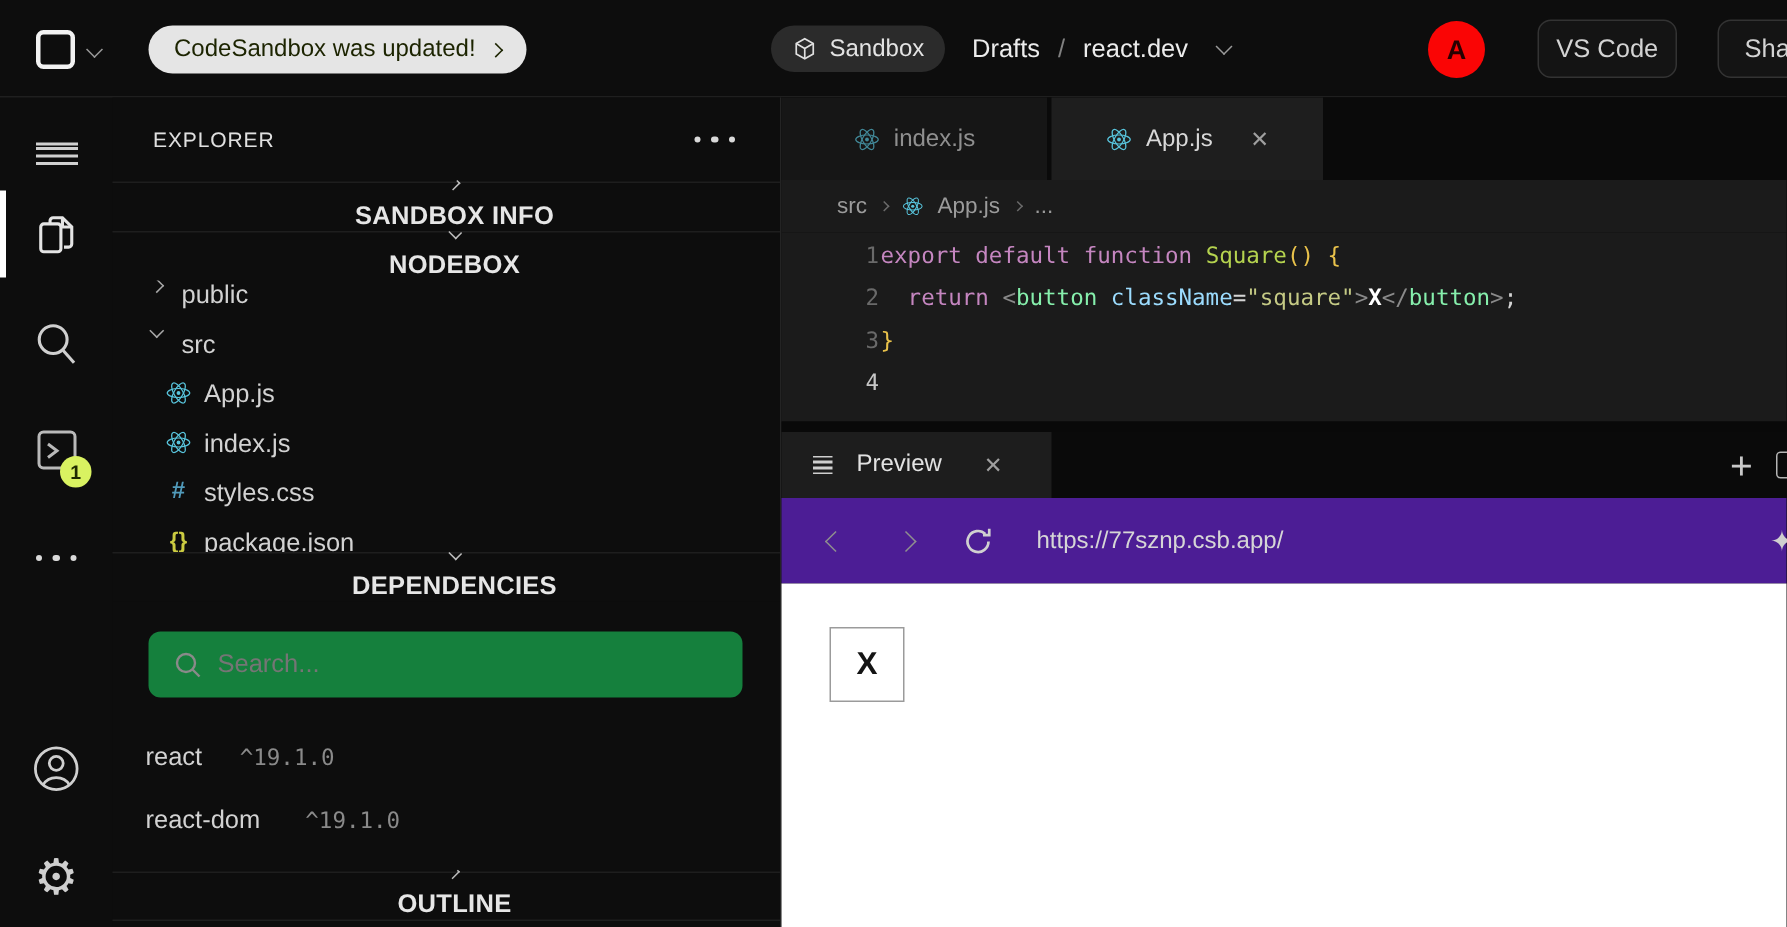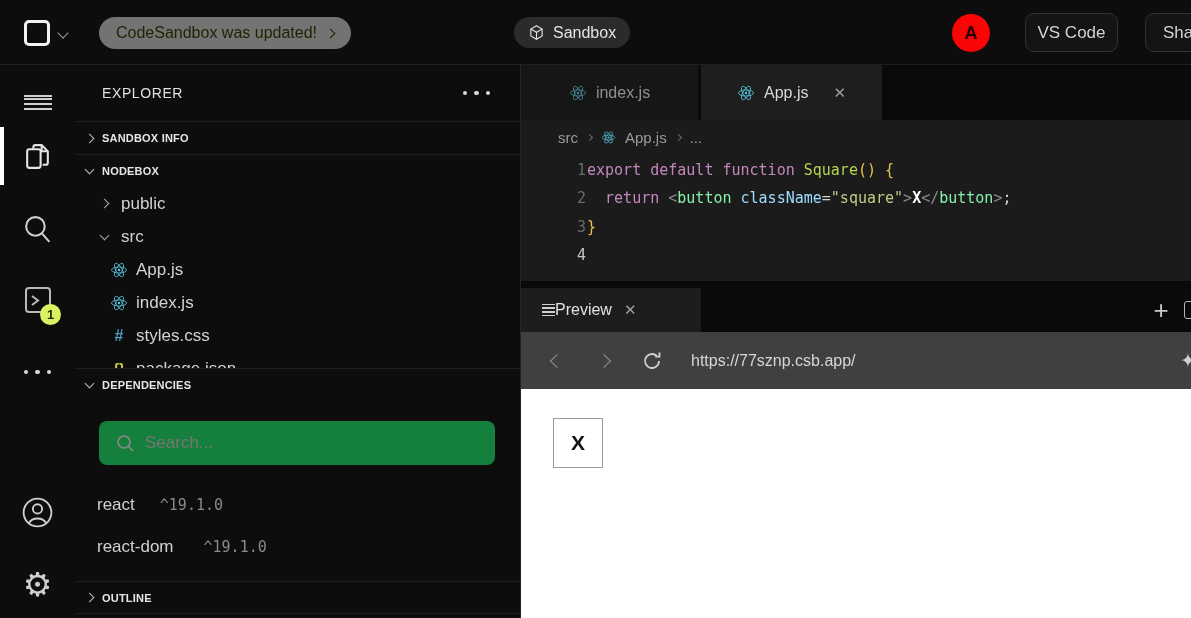--- a/index.html
+++ b/index.html
@@ -13,21 +13,21 @@
     background:#0d0d0d; border-bottom:1px solid #1f1f1f; }
   #logo { left:24px; top:20px; width:26px; height:26px; border:3px solid #f2f2f2;
     border-radius:5px; cursor:pointer; }
   .chev { display:inline-block; width:8px; height:8px;
     border-right:1.7px solid currentColor; border-bottom:1.7px solid currentColor; }
   .chev.down { transform:rotate(45deg); }
   .chev.right { transform:rotate(-45deg); }
   .chev.left { transform:rotate(135deg); }
   #logo-chev { left:59px; top:29px; color:#9a9a9a; }
   #update-pill { left:99px; top:17px; height:32px; border-radius:16px;
-    background:#737373; color:#1c2400; padding:0 17px; gap:10px; font-size:16px;
+    background:#e5e5e5; color:#1c2400; padding:0 17px; gap:10px; font-size:16px;
     font-weight:500; cursor:pointer; }
   #update-pill .chev { width:7px; height:7px; margin-top:1px; }
   #sandbox-badge { left:514px; top:17px; height:31px; border-radius:16px;
     background:#2b2b2b; padding:0 14px; gap:8px; color:#e3e3e3; font-size:16px;
     cursor:pointer; }
   #proj-crumb { left:648px; top:0; height:65px; gap:8px; font-size:17px;
     color:#ececec; cursor:pointer; }
   #proj-crumb .sep { color:#808080; padding:0 4px; }
   #proj-crumb .chev { color:#9a9a9a; margin-left:12px; margin-top:-3px; }
   #avatar { left:952px; top:14px; width:38px; height:38px; border-radius:50%;
@@ -52,27 +52,27 @@
   .dots3 i { width:4.5px; height:4.5px; border-radius:50%; background:#d9d9d9; }
   .gear-glyph { font-size:33px; color:#cfcfcf; line-height:1; }
 
   
   #sidebar { position:absolute; left:75px; top:65px; width:446px; height:553px;
     background:#0d0d0d; border-right:1px solid #1f1f1f; }
   #explorer-row { left:0; top:0; width:100%; height:56px; }
   #explorer-title { margin-left:27px; font-size:14px; letter-spacing:.6px; color:#e0e0e0; }
   #explorer-more { position:absolute; right:30px; cursor:pointer; }
   .sect { position:absolute; left:0; width:100%; height:33px; border-top:1px solid #1e1e1e;
-    padding-left:11px; gap:9px; color:#e6e6e6; font-size:11px; font-weight:600;
-    letter-spacing:.2px; cursor:pointer; }
+    padding-left:11px; gap:9px; color:#e6e6e6; font-size:17px; font-weight:600;
+    letter-spacing:.2px; cursor:pointer;flex-direction:column; }
   .sect .chev { width:7px; height:7px; color:#bdbdbd; }
   .sect .chev.right { margin-top:0; }
   .sect .chev.down { margin-top:-3px; }
   #tree { left:0; top:122px; width:100%; height:181px; overflow:hidden; }
-  .trow { height:33px; display:flex; align-items:center; color:#d2d2d2; font-size:17px;
+  .trow { height:33px; display:flex; align-items:flex-start; color:#d2d2d2; font-size:17px;
     cursor:pointer; }
   .trow .chev { width:7px; height:7px; color:#a8a8a8; margin-left:26px; margin-right:13px; }
   .trow .chev.down { margin-top:-3px; }
   .trow .ficon { width:18px; margin-left:35px; margin-right:8px; display:flex;
     justify-content:center; }
   .css-glyph { color:#519aba; font-weight:bold; font-size:16px; }
   .json-glyph { color:#cbcb41; font-weight:bold; font-size:15px; }
   #dep-search { left:24px; top:356px; width:396px; height:44px; background:#15803d;
     border-radius:8px; padding-left:16px; gap:10px; }
   #dep-search input { background:transparent; border:none; outline:none; color:#cfcfcf;
@@ -104,28 +104,28 @@
   #code-lines { margin-left:1px; padding-top:1px; }
   .cl { height:28.4px; line-height:28.4px; font-size:15px; white-space:pre;
     font-family:"DejaVu Sans Mono",monospace; }
   .tk-kw{color:#c586c0} .tk-fn{color:#b5d34f} .tk-br{color:#e9c24b}
   .tk-pu{color:#8a8a8a} .tk-tag{color:#86efac} .tk-attr{color:#9cdcfe}
   .tk-op{color:#d4d4d4} .tk-str{color:#c5ca85} .tk-x{color:#fff;font-weight:bold}
   .tk-pl{color:#d4d4d4}
   #pdivider { left:0; top:216px; width:100%; height:7px; background:#090909; }
   #ptabbar { left:0; top:223px; width:100%; height:44px; background:#0a0a0a; }
   #ptab { position:absolute; left:0; top:0; width:180px; height:44px; background:#1d1d1d;
-    padding-left:21px; gap:0; color:#e2e2e2; font-size:16px; cursor:pointer; }
+    padding-left:21px; gap:16px; color:#e2e2e2; font-size:16px; cursor:pointer; }
   .listicon div { width:13px; height:1.5px; background:#cfcfcf; margin:2.2px 0; }
   #ptab .tab-close { margin-left:12px; }
   #ptab-plus { position:absolute; left:618px; top:0; width:44px; height:44px;
     justify-content:center; color:#c8c8c8; font-size:26px; font-weight:300; cursor:pointer; }
   #ptab-win { position:absolute; left:663px; top:13px; width:16px; height:18px;
     border:1.6px solid #b5b5b5; border-radius:3px; cursor:pointer; }
-  #pnavbar { left:0; top:267px; width:100%; height:57px; background:#404040; }
+  #pnavbar { left:0; top:267px; width:100%; height:57px; background:#4c1d95; }
   .navbtn { position:absolute; top:0; height:57px; width:30px; justify-content:center;
     color:#8f8f8f; cursor:pointer; }
   .navbtn .chev { width:10px; height:10px; }
   #nav-url { position:absolute; left:170px; top:0; height:57px; display:flex;
     align-items:center; color:#d6d6d6; font-size:16px; cursor:text; }
   #nav-sparkle { position:absolute; right:-5px; top:17px; color:#cfcfcf; font-size:19px;
     cursor:pointer; }
   #pcontent { left:0; top:324px; width:100%; height:229px; background:#fff; }
   #square-btn { position:absolute; left:32px; top:29px; width:50px; height:50px;
     background:#fff; border:1px solid #9b9b9b; color:#141414; font-size:21px;
@@ -145,20 +145,26 @@
   </div>
 
   <div id="sandbox-badge" class="abs flex">
     <svg width="17" height="17" viewBox="0 0 24 24" fill="none" stroke="#e0e0e0" stroke-width="1.6">
       <path d="M12 2.5l8 4.6v9.8l-8 4.6-8-4.6V7.1z"></path>
         <path d="M4 7.1l8 4.6 8-4.6M12 11.7v9.8"></path>
     </svg>
     <span>Sandbox</span>
   </div>
 
+  <div id="proj-crumb" class="abs flex">
+    <span>Drafts</span>
+    <span class="sep">/</span>
+    <span>react.dev</span>
+    <span class="chev down"></span>
+  </div>
 
   <div id="avatar" class="abs flex">
     <span>A</span>
   </div>
 
   <div id="vscode-btn" class="abs flex top-btn">
     <span>VS Code</span>
   </div>
   <div id="share-btn" class="abs flex top-btn">
     <span>Sha</span>

